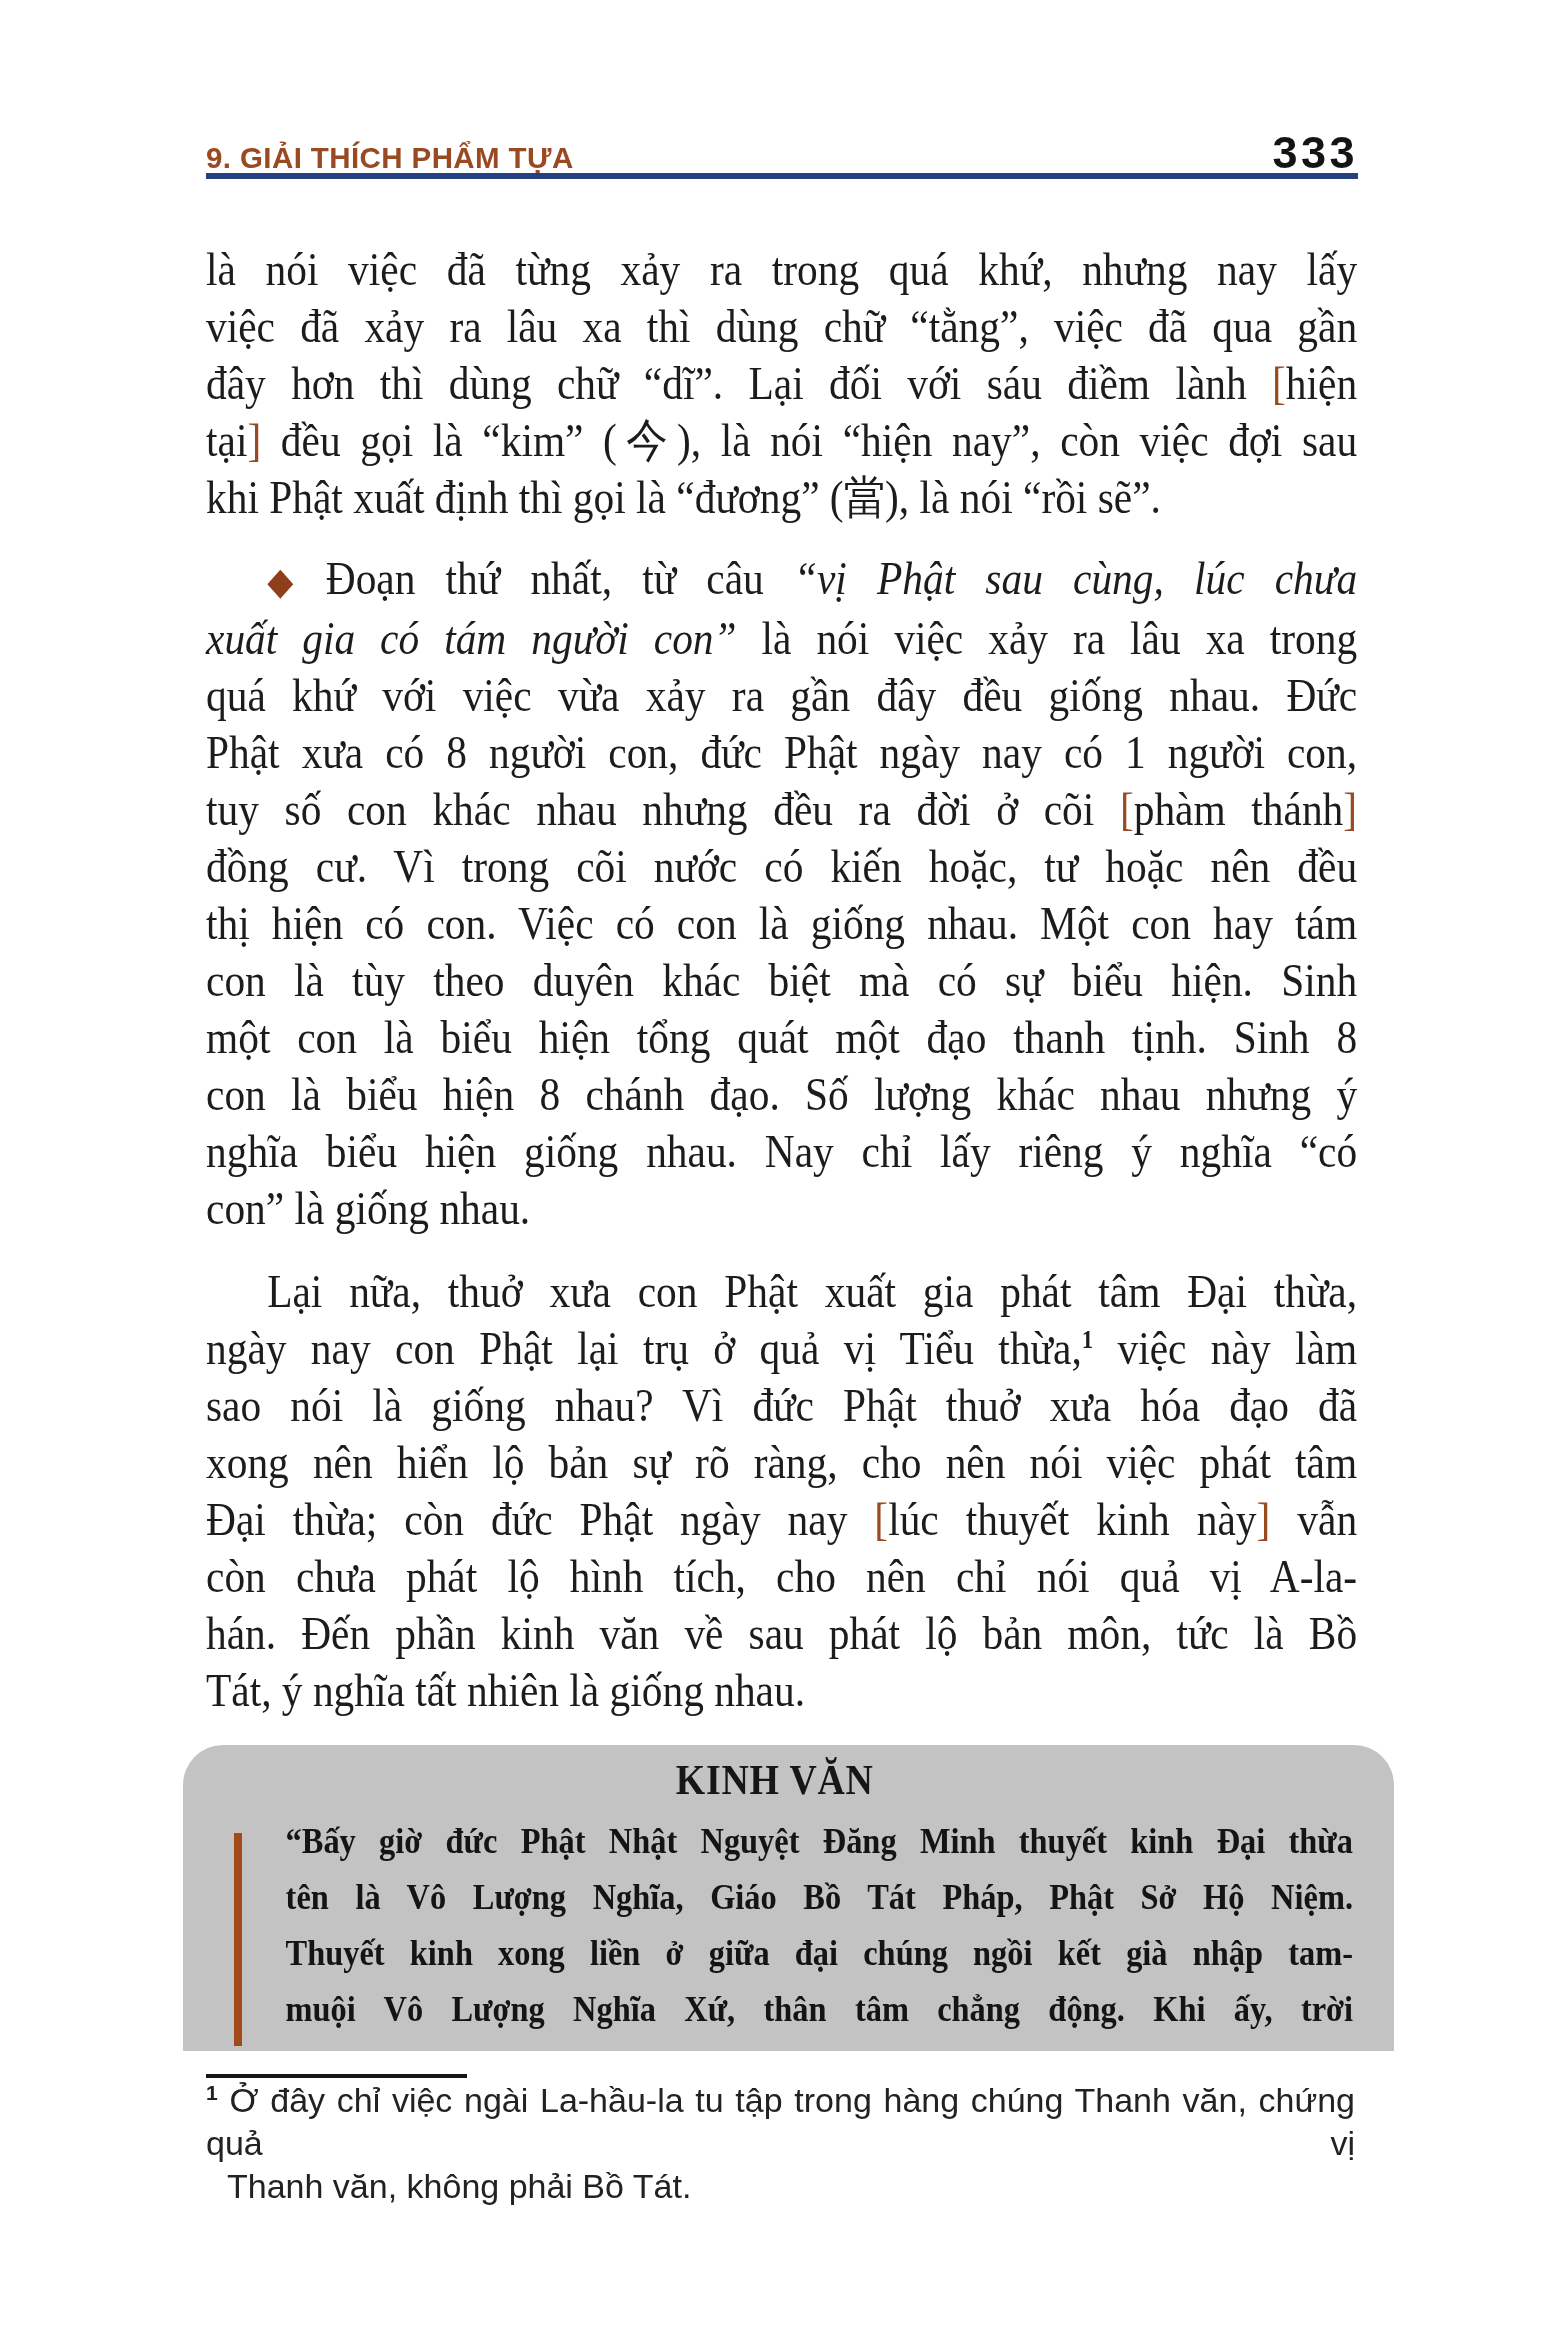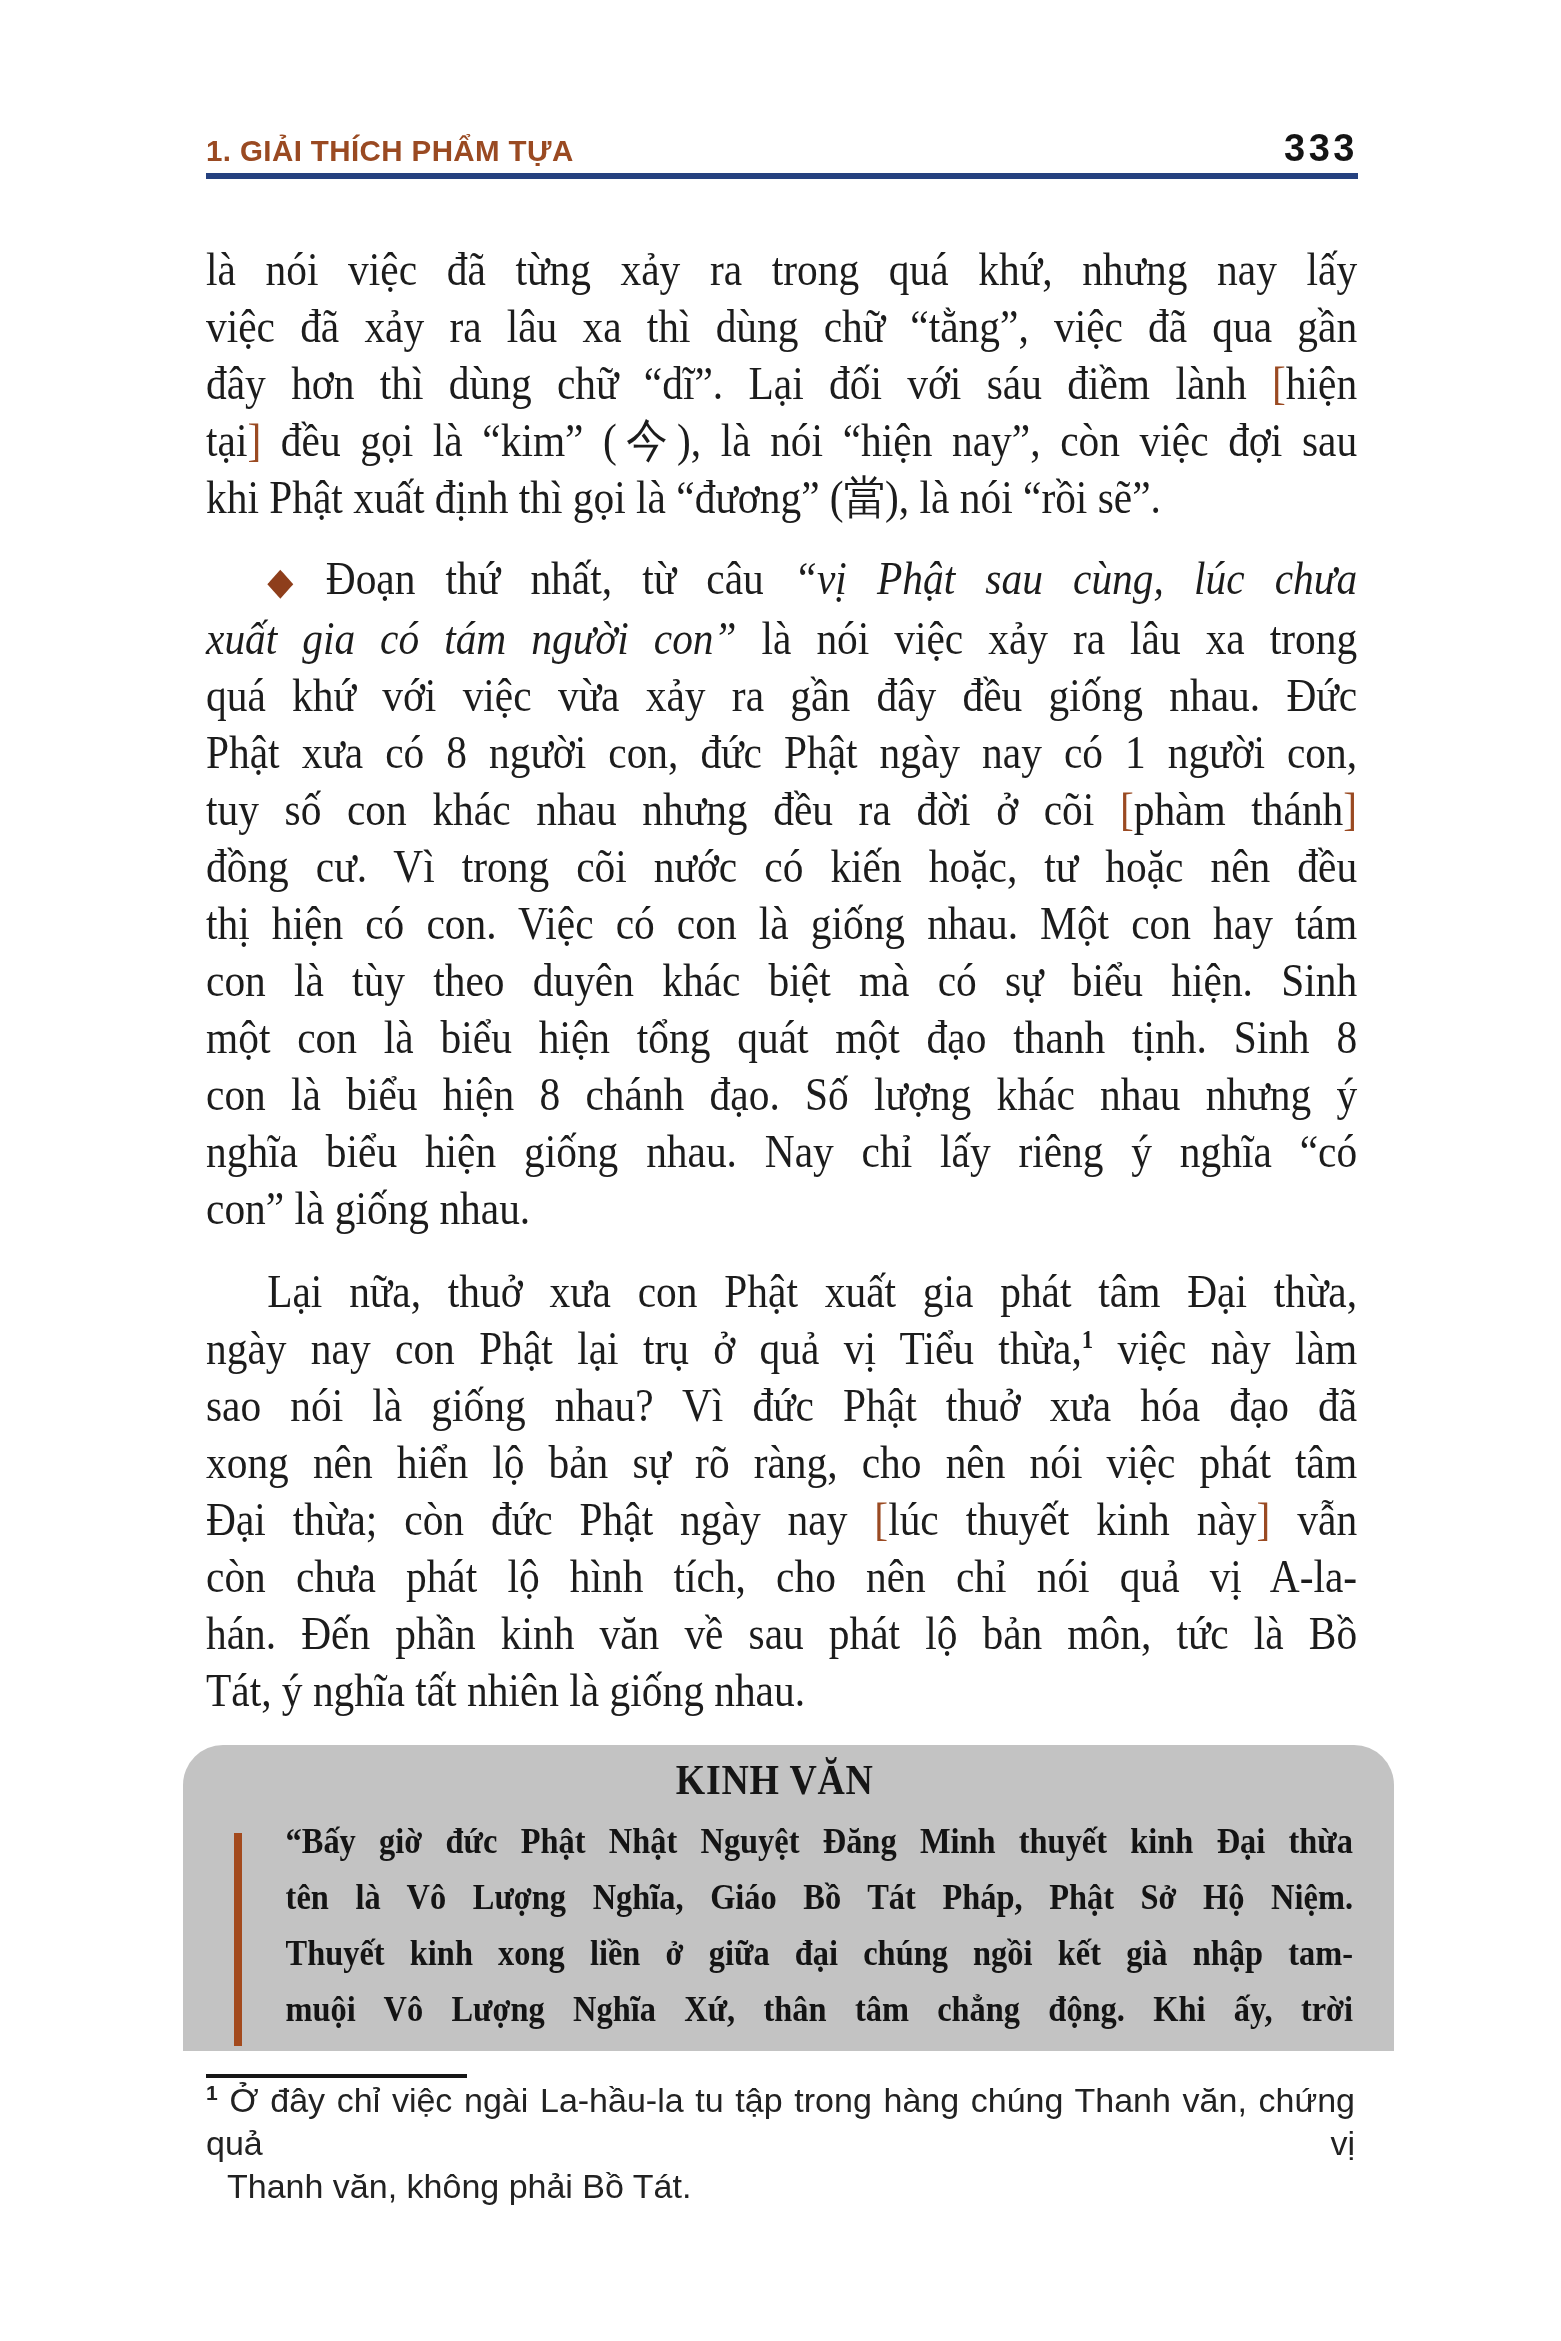--- a/index.html
+++ b/index.html
@@ -11,21 +11,21 @@
   .runhead{
     position:absolute;left:206px;top:127px;width:1152px;
     display:flex;justify-content:space-between;align-items:baseline;
   }
   .rh-title{
     font-family:"Liberation Sans",sans-serif;font-weight:bold;
     font-size:29.5px;letter-spacing:0.4px;color:#9a4a22;
   }
   .rh-num{
     font-family:"Liberation Sans",sans-serif;font-weight:bold;
-    font-size:38px;letter-spacing:3.5px;color:#141414;
+    font-size:45px;letter-spacing:3.5px;color:#141414;
   }
   .header-rule{position:absolute;left:206px;top:173px;width:1152px;height:6px;background:#25417f;}
 
   
   .textcol{
     position:absolute;left:206px;top:241px;width:1279px;
     transform:scaleX(0.9);transform-origin:0 0;color:#1c1c1c;
   }
   .para + .para{margin-top:24px;}
   .para-3{margin-top:26px !important;}
@@ -64,21 +64,21 @@
     font-family:"Liberation Sans",sans-serif;
   }
   .footnote .line{font-size:34px;line-height:43px;font-family:"Liberation Sans",sans-serif;}
   .footnote .line.pad{padding-left:21px;}
   .footnote .sg-sup{font-size:0.62em;}
 </style>
 </head>
 <body>
 
 <div class="runhead">
-  <span class="rh-title">1. GIẢI THÍCH PHẨM TỰA</span>
+  <span class="rh-title">9. GIẢI THÍCH PHẨM TỰA</span>
   <span class="rh-num">333</span>
 </div>
 <div class="header-rule"></div>
 
 <div class="textcol">
   <div class="para para-1">
       <div class="line j"><span>là nói việc đã từng xảy ra trong quá khứ, nhưng nay lấy</span></div>
       <div class="line j"><span>việc đã xảy ra lâu xa thì dùng chữ “tằng”, việc đã qua gần</span></div>
       <div class="line j"><span>đây hơn thì dùng chữ “dĩ”. Lại đối với sáu điềm lành </span><span class="sg-br">[</span><span>hiện</span></div>
       <div class="line j"><span>tại</span><span class="sg-br">]</span><span> đều gọi là “kim” (今), là nói “hiện nay”, còn việc đợi sau</span></div>

